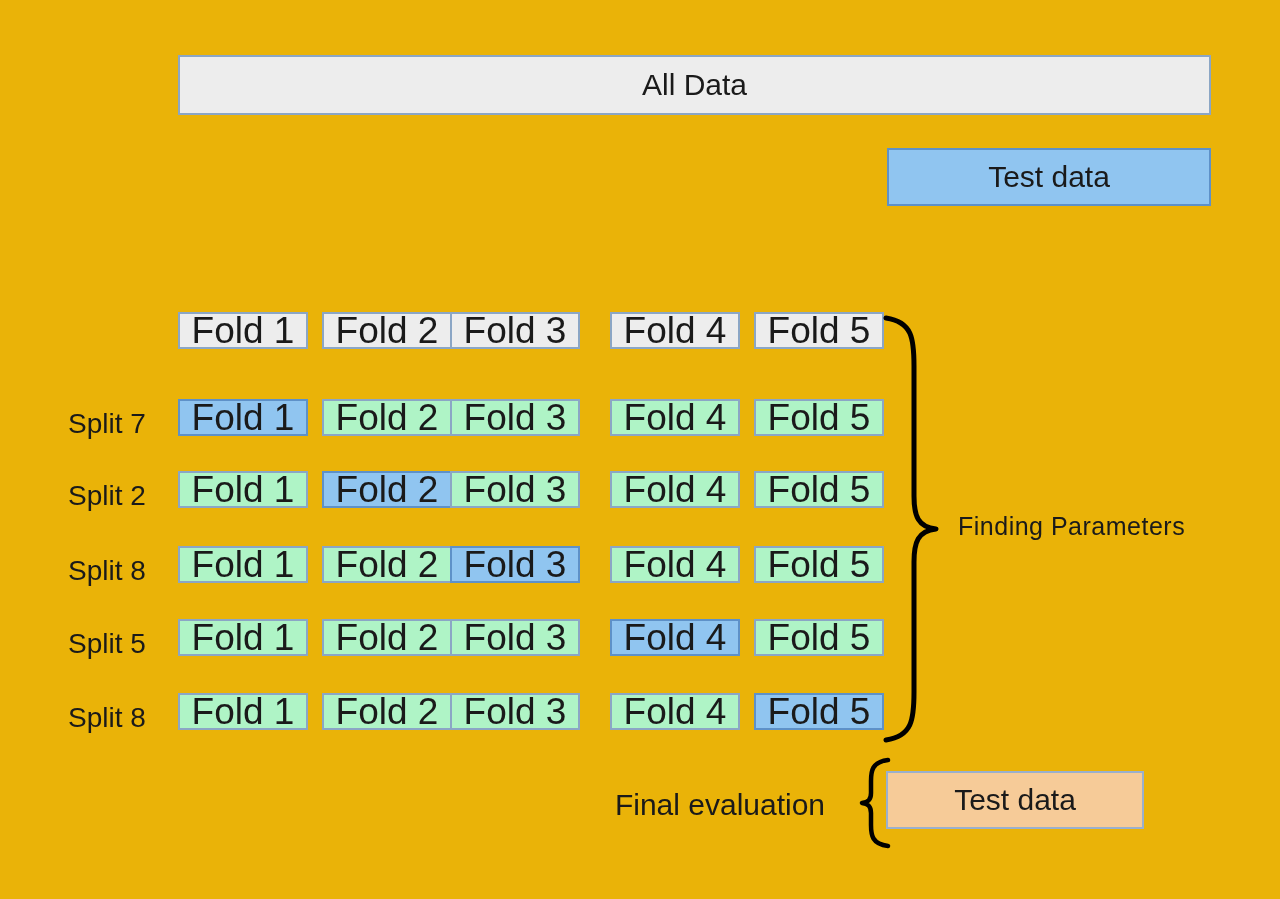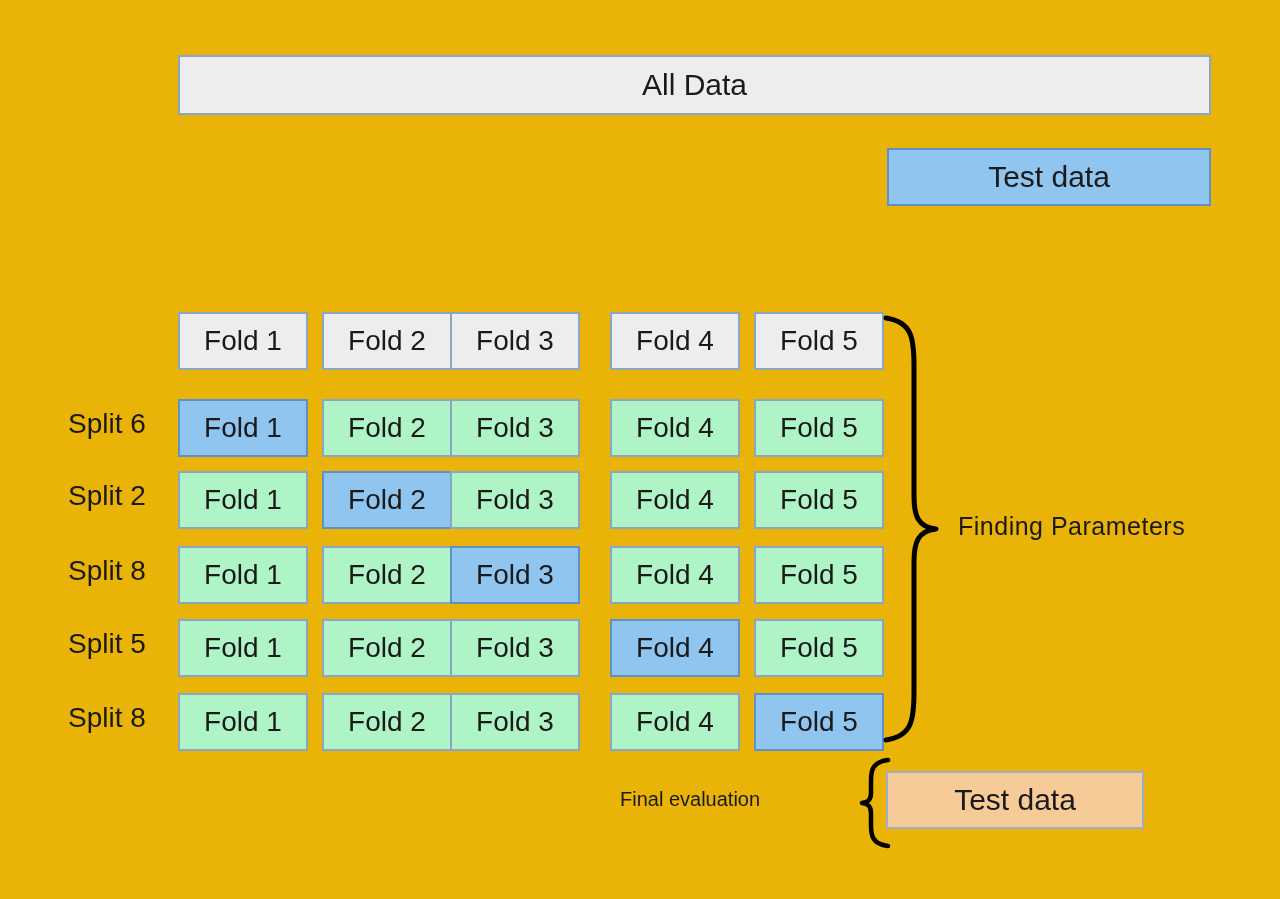--- a/index.html
+++ b/index.html
@@ -11,38 +11,38 @@
     position:absolute;box-sizing:border-box;
     display:flex;align-items:center;justify-content:center;
     border:2px solid var(--border,#8ba6c5);
     font-size:30px;line-height:1;white-space:nowrap;
   }
   
   .bar-all  {left:178px;top:55px; width:1033px;height:60px;background:var(--gray,#ededed);}
   .bar-train{left:178px;top:148px;width:697px; height:58px;background:var(--green,#aff4c6);}
   .bar-test {left:887px;top:148px;width:324px; height:58px;background:var(--blue,#90c5f0);border-color:var(--border_test,#5e91c8);}
   
-  .cell{width:130px;height:58px;font-size:28px;}
+  .cell{width:130px;height:37px;font-size:37px;}
   .c0{left:178px}.c1{left:322px}.c2{left:450px}.c3{left:610px}.c4{left:754px}
   .rh{top:312px}.r0{top:399px}.r1{top:471px}.r2{top:546px}.r3{top:619px}.r4{top:693px}
   .cell[data-role="header"]{background:var(--gray,#ededed);}
   .cell[data-role="train"] {background:var(--green,#aff4c6);}
   .cell[data-role="test"]  {background:var(--blue,#90c5f0);border-color:var(--border_test,#5e91c8);}
   .split-label{
     position:absolute;left:68px;width:96px;height:50px;
     display:flex;align-items:center;font-size:28px;white-space:nowrap;
   }
   
   .finding-params{
     position:absolute;left:958px;top:512px;width:327px;height:40px;
     font-size:25px;letter-spacing:.5px;white-space:nowrap;overflow:hidden;
   }
   .final-eval{
-    position:absolute;left:620px;top:788px;width:238px;height:36px;
-    font-size:20px;text-align:left;white-space:nowrap;
+    position:absolute;left:601px;top:788px;width:238px;height:36px;
+    font-size:30px;text-align:center;white-space:nowrap;
   }
   .bar-final-test{left:886px;top:771px;width:258px;height:58px;background:var(--orange,#f6cb98);border-color:var(--border_orange,#9bb0cc);}
   .brace-layer{position:absolute;left:0;top:0;width:1280px;height:899px;pointer-events:none;}
 </style>
 </head>
 <body>
 
 <div class="canvas">
 
   <div class="box bar-all">All Data</div>
@@ -50,21 +50,21 @@
 
   <div>
     <div class="box cell rh c0" data-role="header">Fold 1</div>
     <div class="box cell rh c1" data-role="header">Fold 2</div>
     <div class="box cell rh c2" data-role="header">Fold 3</div>
     <div class="box cell rh c3" data-role="header">Fold 4</div>
     <div class="box cell rh c4" data-role="header">Fold 5</div>
   </div>
 
   <div>
-    <div class="split-label r0">Split 6</div>
+    <div class="split-label r0">Split 7</div>
     <div class="box cell r0 c0" data-role="test">Fold 1</div>
     <div class="box cell r0 c1" data-role="train">Fold 2</div>
     <div class="box cell r0 c2" data-role="train">Fold 3</div>
     <div class="box cell r0 c3" data-role="train">Fold 4</div>
     <div class="box cell r0 c4" data-role="train">Fold 5</div>
   </div>
 
   <div>
     <div class="split-label r1">Split 2</div>
     <div class="box cell r1 c0" data-role="train">Fold 1</div>

